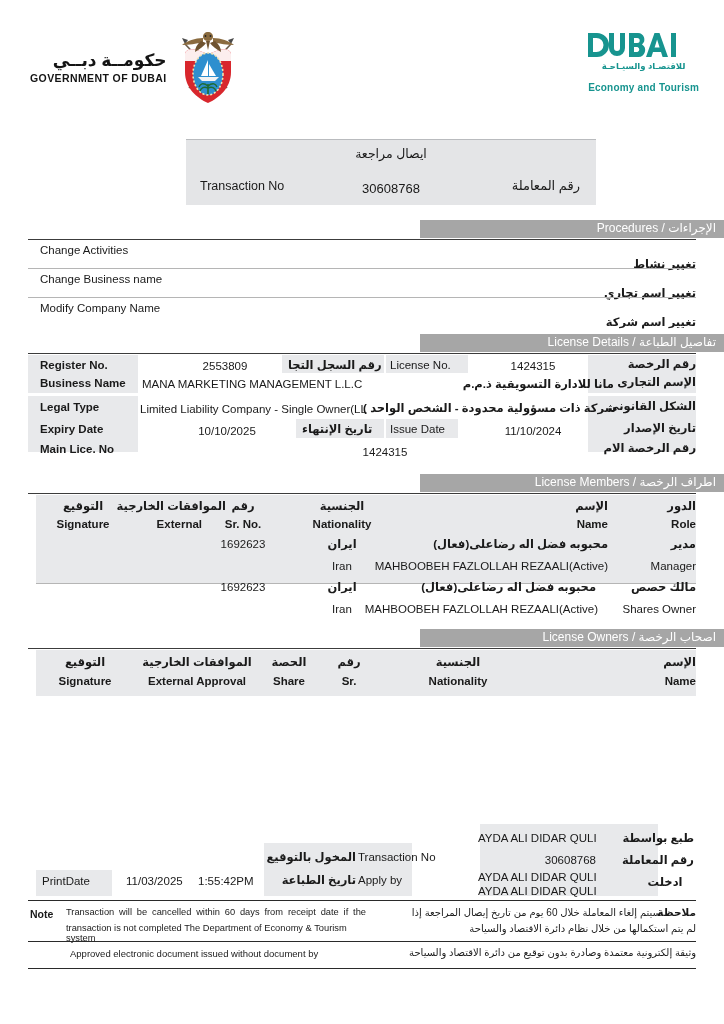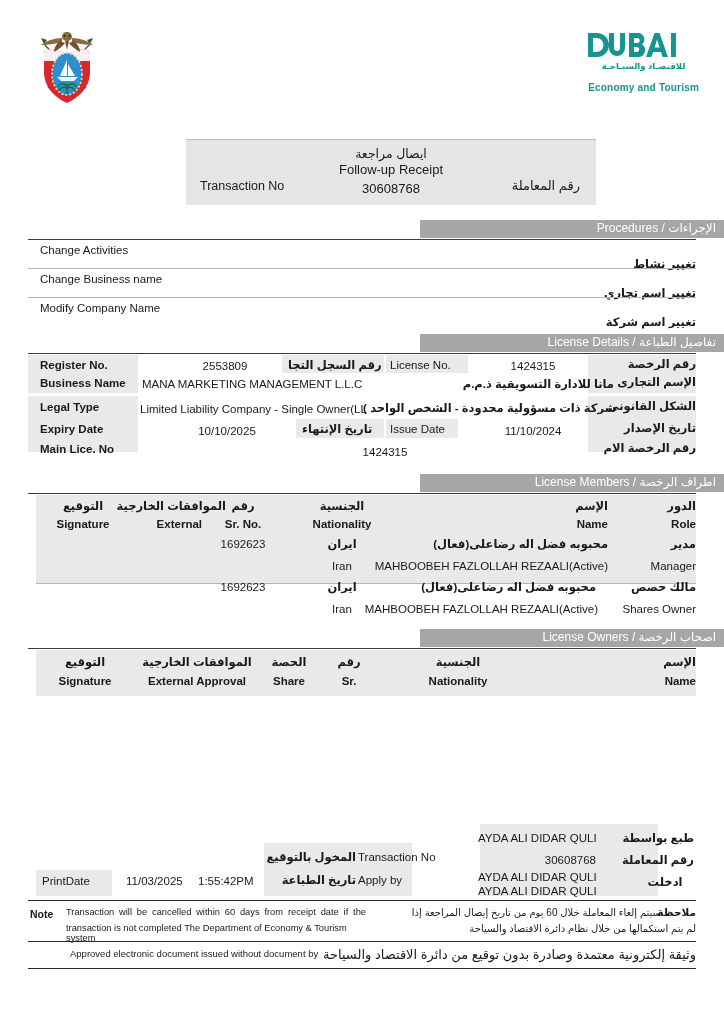--- a/index.html
+++ b/index.html
@@ -148,29 +148,33 @@
   .note-ar-2 {
     position: absolute; right: 28px; top: 923px;
     font-size: 10px; direction: rtl;
   }
   .footer-en {
     position: absolute; left: 70px; top: 948px;
     font-size: 9.5px;
   }
   .footer-ar {
     position: absolute; right: 28px; top: 947px;
-    font-size: 13px; direction: rtl; margin-left: 32px;
+    font-size: 10px; direction: rtl; margin-left: 32px;
   }
 </style>
 </head>
 <body>
 
 <div id="doc-header">
 
   <div id="gov-dubai-logo">
+    <div class="gd-text">
+      <div class="gd-ar">حكومــة دبــي</div>
+      <div class="gd-en">GOVERNMENT OF DUBAI</div>
+    </div>
     <svg id="emblem" viewBox="0 0 62 78">
 
       <line x1="8" y1="16" x2="50" y2="60" stroke="#6b5b4a" stroke-width="1.6"></line>
       <line x1="54" y1="16" x2="12" y2="60" stroke="#6b5b4a" stroke-width="1.6"></line>
       <polygon points="8,16 5,10 11,12" fill="#4a4a4a"></polygon>
       <polygon points="54,16 57,10 51,12" fill="#4a4a4a"></polygon>
 
       <path d="M8 26 C8 22 14 20 20 22 L31 26 L42 22 C48 20 54 22 54 26 L54 44 C54 60 42 70 31 75 C20 70 8 60 8 44 Z" fill="#d8272d"></path>
 
       <path d="M8 26 C8 22 14 20 20 22 L31 26 L42 22 C48 20 54 22 54 26 L54 33 L8 33 Z" fill="#ffffff" opacity="0.92"></path>
@@ -209,21 +213,20 @@
         <path d="M83 1 h5 v24 h-5 z"></path>
       </g>
     </svg>
     <div class="det-ar">للاقتصـاد والسيـاحـة</div>
     <div class="det-en">Economy and Tourism</div>
   </div>
 </div>
 
 <div id="transaction-box">
   <div class="tb-title-ar">ايصال مراجعة</div>
-  <div class="tb-title-en">Follow-up Receipt</div>
   <div class="tb-label-en">Transaction No</div>
   <div class="tb-value">30608768</div>
   <div class="tb-label-ar">رقم المعاملة</div>
 </div>
 
 <div class="section-bar" style="left:420px; top:220px; width:304px;">
   <span>الإجراءات</span>
   <span>/</span>
   <span>Procedures</span>
 </div>

